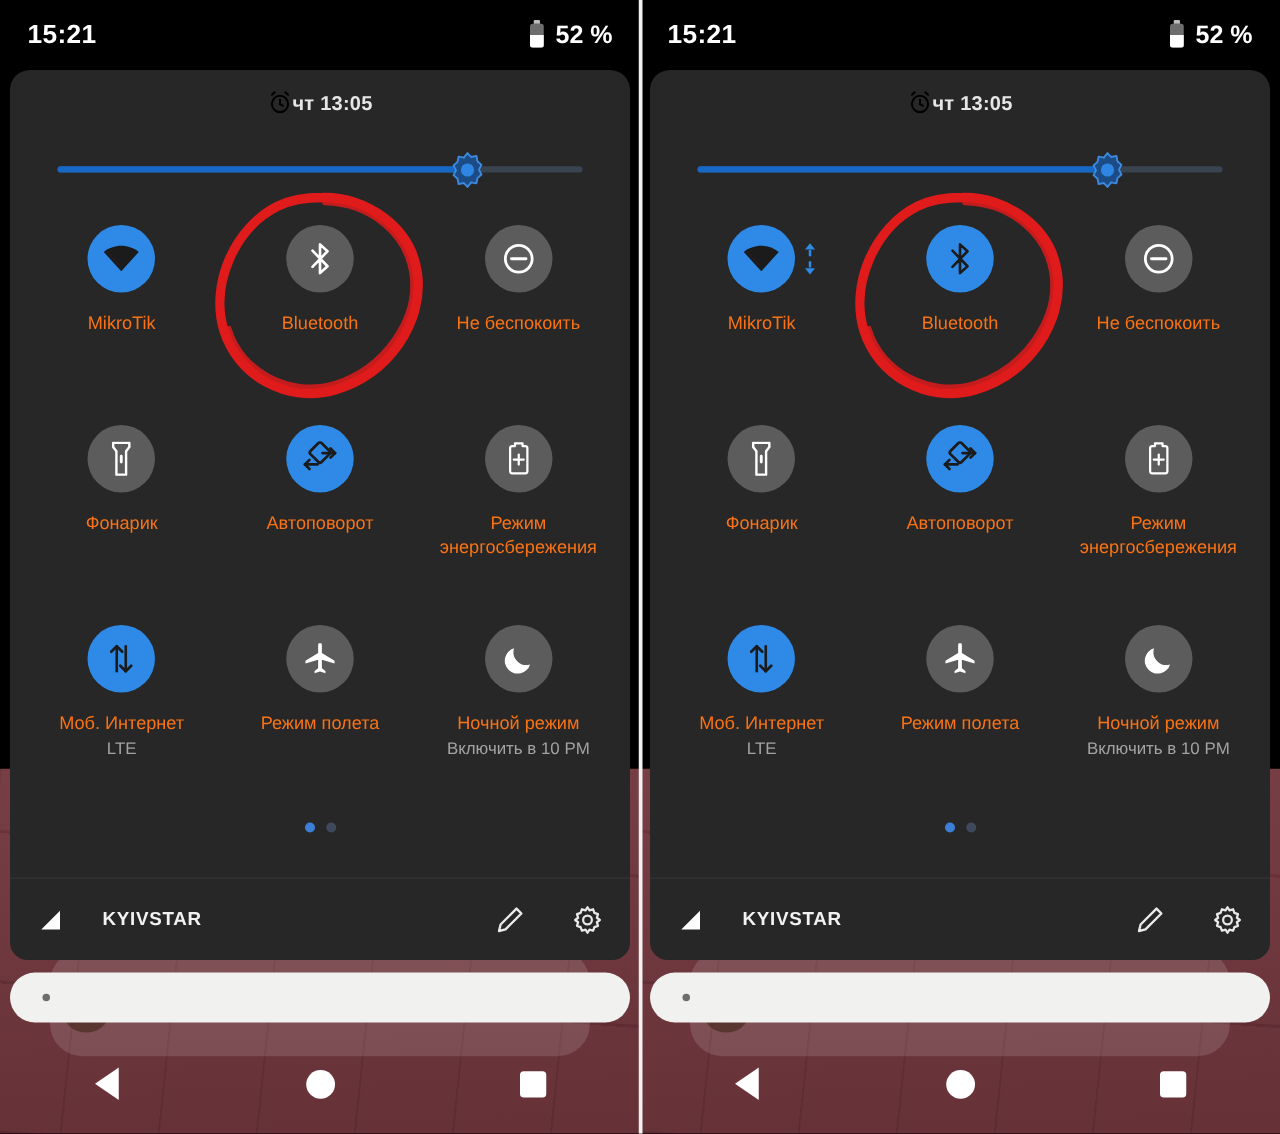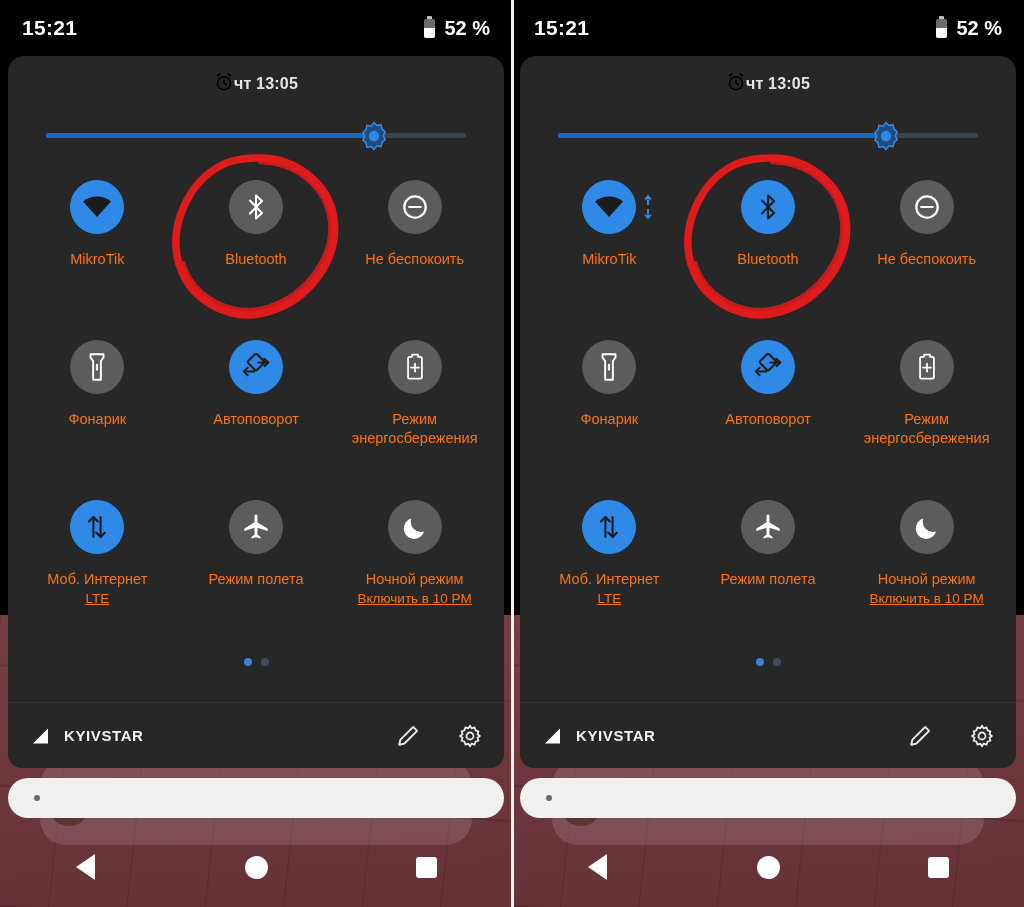--- a/index.html
+++ b/index.html
@@ -161,26 +161,25 @@
   .tile-label {
     margin-top: 16px;
     color: #f97316;
     font-size: 14.5px;
     text-align: center;
     line-height: 1.28;
     max-width: 130px;
   }
   .tile-sub {
     margin-top: 2px;
-    color: #f97316;
+    color: #a3a3a3;
     font-size: 13.5px;
     text-align: center;
     line-height: 1.25;
     max-width: 140px;
-    text-decoration: underline;
   }
   .wifi-arrows {
     position: absolute;
     right: -15px; top: 14px;
     width: 8px; height: 24px;
     color: #2e8ae6;
   }
   .wifi-arrows svg { display: block; }
 
   
@@ -192,21 +191,21 @@
   .dot.active { background: #3d7fd6; }
 
   
   .qs-footer {
     position: absolute;
     left: 0; right: 0; bottom: 0;
     height: 66px;
     border-top: 1px solid #343434;
     display: flex; align-items: center;
     padding: 0 22px;
-    gap: 14px;
+    gap: 32px;
   }
   .carrier-icon { width: 20px; height: 18px; color: #ffffff; }
   .carrier-icon svg { display: block; }
   .carrier-name {
     color: #f2f2f2; font-size: 15px; font-weight: bold; letter-spacing: .6px;
   }
   .footer-actions {
     margin-left: auto;
     display: flex; align-items: center; gap: 38px;
   }

